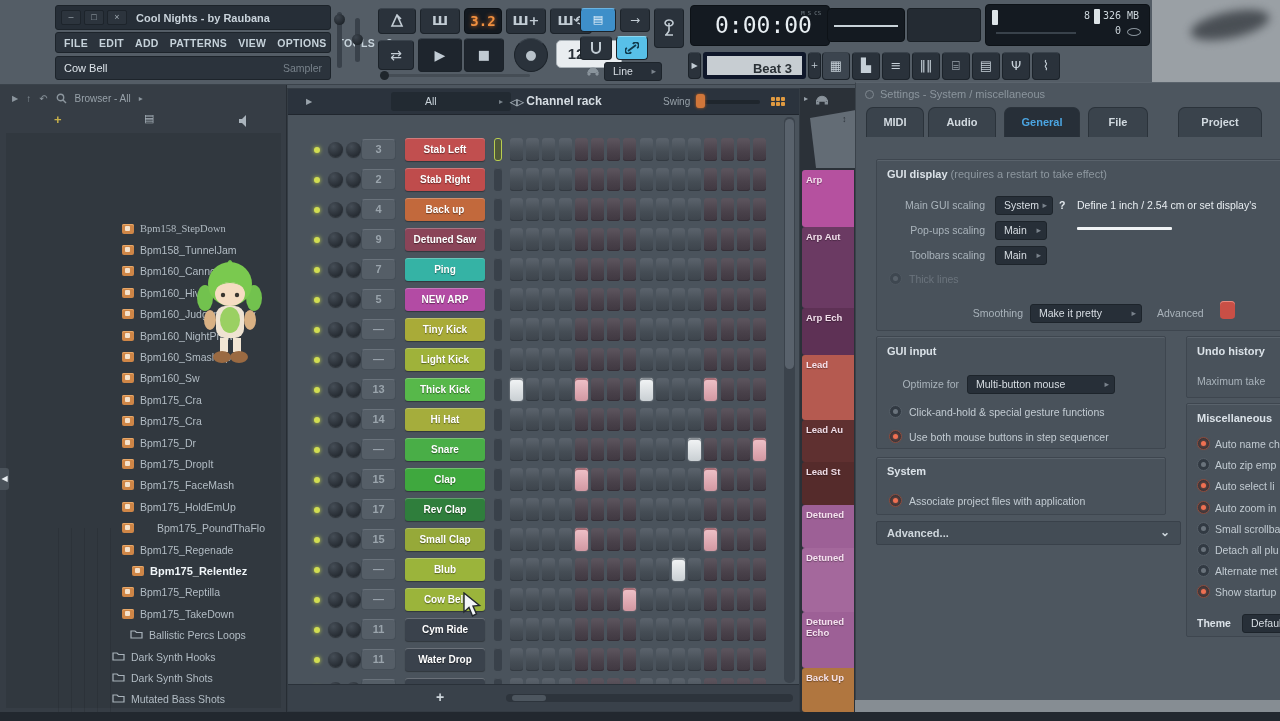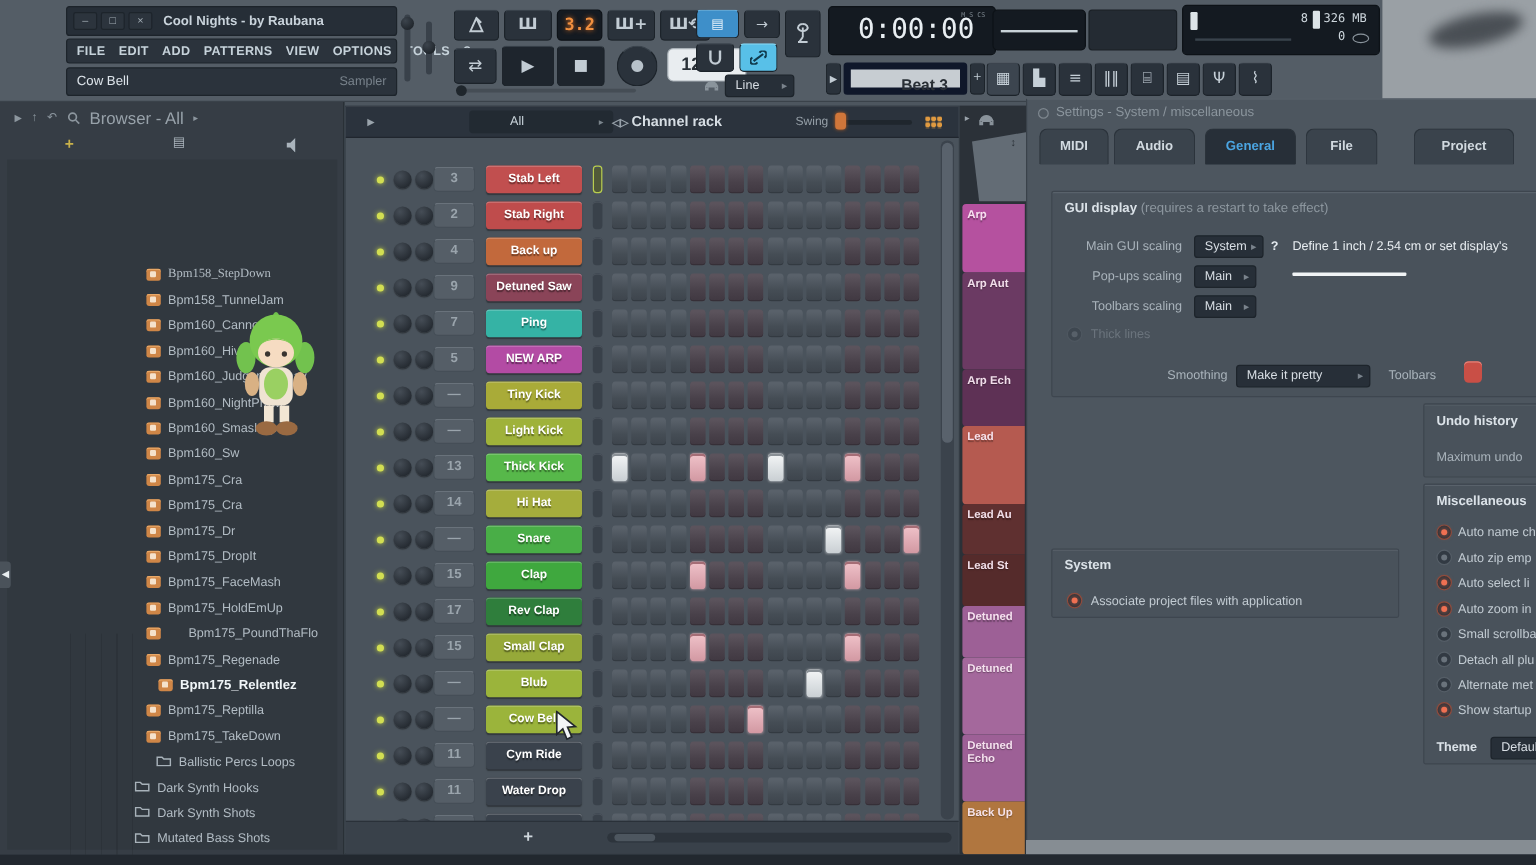--- a/index.html
+++ b/index.html
@@ -20,30 +20,30 @@
   #hintbar { left:55px; top:56px; width:276px; height:24px; background:#2b333c; border:1px solid #1d242b; border-radius:3px; display:flex; align-items:center; justify-content:space-between; padding:0 8px; }
   #hint-left { color:#dde4ea; font-size:11px; }
   #hint-right { color:#78828b; font-size:10.5px; }
   .vslider { width:5px; height:56px; background:#39414a; border-radius:3px; position:absolute; }
   .vslider .kn { position:absolute; left:-3px; width:11px; height:11px; border-radius:50%; background:radial-gradient(circle at 35% 30%,#3c444d,#161b20); }
   .tbtn { position:absolute; background:#2a323b; border:1px solid #1c232a; border-top-color:#3a434c; border-radius:4px; color:#c2ccd4; text-align:center; font-family:"DejaVu Sans",sans-serif; }
   .tbtn.blue { background:#3e8fc9; color:#eaf4fb; border-top-color:#6ab2e0; }
   .lcd { background:#141a21; border:1px solid #0d1217; border-radius:4px; color:#e8eef2; font-family:"DejaVu Sans Mono",monospace; }
   #pos-lcd { color:#f09040; text-shadow:0 0 4px #e07020; font-weight:bold; }
   #tempo-lcd { background:#e9edf0; border:1px solid #aab2b8; border-radius:5px; color:#2a3138; font-weight:bold; text-align:center; }
-  #beat-lcd { background:#c7cdd2; border:6px solid #0f172a; border-radius:3px; color:#2a3036; font-weight:bold; text-align:right; padding-right:10px; }
+  #beat-lcd { background:#c7cdd2; border:4px solid #0f172a; border-radius:3px; color:#2a3036; font-weight:bold; text-align:right; padding-right:10px; }
   .picon { position:absolute; width:28px; height:28px; background:#2a323b; border:1px solid #1c232a; border-top-color:#3a434c; border-radius:4px; color:#c6d0d8; font-size:13px; line-height:26px; text-align:center; font-family:"DejaVu Sans",sans-serif; }
   .picon.active { background:#3c454f; }
   #desktop-tr { left:1152px; top:0; width:128px; height:83px; background:#9aa0a5; }
   #desktop-smudge { left:1190px; top:12px; width:80px; height:26px; background:#3c4147; border-radius:50%; filter:blur(5px); transform:rotate(-12deg); opacity:.85; }
   
   #browser { left:0; top:85px; width:287px; height:627px; background:#363d45; border-right:1px solid #272d34; }
   #browser-inner { position:absolute; left:6px; top:48px; width:275px; height:575px; background:#31383f; }
   #browser-head { position:absolute; left:6px; top:3px; width:275px; height:20px; display:flex; align-items:center; gap:8px; color:#8c969e; padding:0 6px; font-size:10px; }
-  #browser-title { color:#98a2aa; font-size:14px; }
+  #browser-title { color:#98a2aa; font-size:10px; }
   #browser-tools { position:absolute; left:6px; top:26px; width:275px; height:20px; }
   .bitem { position:absolute; height:21px; display:flex; align-items:center; gap:6px; white-space:nowrap; }
   .bitem .lbl { color:#b2bcc4; font-size:10.5px; }
   .bitem.sel .lbl { color:#f0f5f8; font-weight:bold; font-size:11px; }
   .ficon { width:12px; height:10px; background:#cf8647; border-radius:2px; box-shadow:inset 0 1px 0 #e8a868; position:relative; flex:0 0 auto; }
   .ficon::after{ content:""; position:absolute; left:3px; top:2px; width:5px; height:5px; background:#f5e2cc; border-radius:1px; }
   .tree-lines { left:58px; top:443px; width:64px; height:252px; background:repeating-linear-gradient(90deg, rgba(0,0,0,.10) 0 1px, transparent 1px 13px); }
   #collapse-arrow { left:0px; top:468px; width:9px; height:22px; background:#4a525a; border-radius:0 3px 3px 0; color:#e8edf0; font-size:8px; line-height:22px; text-align:center; }
   
   #rack { left:287px; top:88px; width:513px; height:624px; background:#4a535c; border:1px solid #343c44; overflow:hidden; }
@@ -878,37 +878,51 @@
           <div class="slabel" style="left: 0px; top: 89px; width: 108px;">Toolbars scaling</div>
           <div class="dd" style="left: 118px; top: 86px; width: 52px;">Main</div>
         </div>
       <span class="optlabel" style="left:182px; top:39px; color:#e4eaef; font-weight:bold;">?</span>
       <span class="optlabel" style="left:200px; top:39px; color:#e8edf1;">Define 1 inch / 2.54 cm or set display's</span>
       <div id="define-line" style="left:200px; top:67px; width:95px;"></div>
       <div class="radio" style="left:12px; top:112px; opacity:.45;"></div>
       <span class="optlabel" style="left:32px; top:113px; color:#6b747d;">Thick lines</span>
       <span class="slabel" style="left:66px; top:147px; width:80px;">Smoothing</span>
       <div class="dd" style="left:153px; top:144px; width:112px;"><span>Make it pretty</span></div>
-      <span class="optlabel" style="left:280px; top:147px; color:#a9b3bb;">Toolbars</span>
+      <span class="optlabel" style="left:280px; top:147px; color:#a9b3bb;">Advanced</span>
       <div class="smooth-knob" style="left:343px; top:141px;"></div>
     </div>
 
+    <div class="spanel" style="left:20px; top:253px; width:290px; height:113px;">
+      <div class="shead" style="top:8px;">GUI input</div>
+      <span class="slabel" style="left:0px; top:41px; width:82px;">Optimize for</span>
+      <div class="dd" style="left:90px; top:38px; width:148px;"><span>Multi-button mouse</span></div>
+      <div id="gui-input-options">
+          <div class="radio" style="left: 12px; top: 68px;"></div>
+          <div class="optlabel" style="left: 32px; top: 69px;">Click-and-hold &amp; special gesture functions</div>
+          <div class="radio on" style="left: 12px; top: 93px;"></div>
+          <div class="optlabel" style="left: 32px; top: 94px;">Use both mouse buttons in step sequencer</div>
+        </div>
+    </div>
 
     <div class="spanel" style="left:20px; top:374px; width:290px; height:58px;">
       <div class="shead" style="top:7px;">System</div>
       <div id="system-options">
           <div class="radio on" style="left: 12px; top: 36px;"></div>
           <div class="optlabel" style="left: 32px; top: 37px;">Associate project files with application</div>
         </div>
     </div>
 
+    <div id="advanced" style="left:20px; top:438px; width:305px; height:24px;">
+      <span>Advanced...</span><span class="chev">⌄</span>
+    </div>
 
     <div class="spanel" style="left:330px; top:253px; width:130px; height:62px;">
       <div class="shead" style="top:8px;">Undo history</div>
-      <span class="optlabel" style="left:10px; top:38px; color:#a9b3bb;">Maximum undo</span>
+      <span class="optlabel" style="left:10px; top:38px; color:#a9b3bb;">Maximum take</span>
     </div>
 
     <div class="spanel" style="left:330px; top:320px; width:130px; height:234px;">
       <div class="shead" style="top:8px;">Miscellaneous</div>
       <div id="misc-options">
           <div class="radio on" style="left: 10px; top: 33px;"></div>
           <div class="optlabel" style="left: 28px; top: 34px;">Auto name ch</div>
           <div class="radio" style="left: 10px; top: 54.2px;"></div>
           <div class="optlabel" style="left: 28px; top: 55.2px;">Auto zip emp</div>
           <div class="radio on" style="left: 10px; top: 75.4px;"></div>

